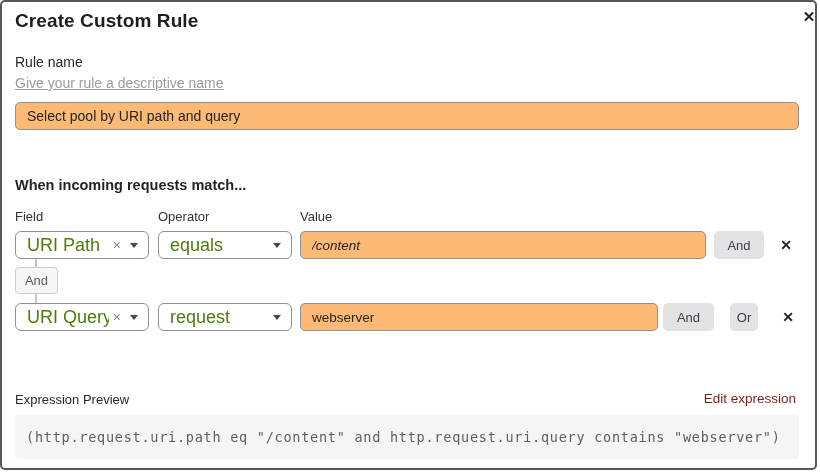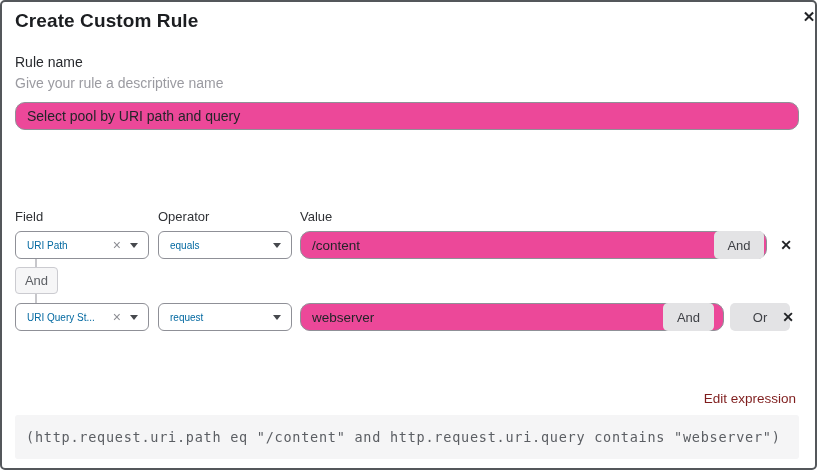--- a/index.html
+++ b/index.html
@@ -12,32 +12,32 @@
 
   .dialog-title { left:13px; top:8px; font-size:19px; font-weight:700; color:#1b1d20; letter-spacing:.1px; }
   .close-btn { left:797px; top:5px; width:20px; height:20px; font-size:15px; font-weight:700; color:#222427;
     display:flex; align-items:center; justify-content:center; cursor:pointer; }
 
   .field-label { font-size:14px; color:#27292d; }
   .hint { font-size:14px; color:#9b9ba1; }
   .col-label { font-size:13px; color:#303236; }
 
   .text-input {
-    height:28px; border:1px solid #8f9097; border-radius:10px; background:#ec4899;
+    height:28px; border:1px solid #8f9097; border-radius:5px; background:#fdba74;
     font-family:"Liberation Sans", sans-serif; font-size:13.5px; color:#232529; padding:0 11px; outline:none;
   }
   .rule-input { left:13px; top:100px; width:784px; font-size:14px; }
 
   .section-heading { left:13px; top:175px; font-size:14.5px; font-weight:700; color:#1f2125; }
 
   .select-box {
     height:28px; width:134px; border:1px solid #8f9097; border-radius:6px; background:#fff;
     display:flex; align-items:center; padding:0 10px 0 11px; cursor:pointer;
   }
-  .select-box .sel-label { flex:1; font-size:10px; color:#0369a1; white-space:nowrap; overflow:hidden; }
+  .select-box .sel-label { flex:1; font-size:18px; color:#4d7c0f; white-space:nowrap; overflow:hidden; }
   .sel-clear { font-size:14px; color:#8c8d93; margin:0 9px 0 4px; line-height:1; cursor:pointer; }
   .caret { width:0; height:0; border-left:4.5px solid transparent; border-right:4.5px solid transparent;
     border-top:5.5px solid #46484d; }
 
   .gray-btn {
     height:28px; border:none; border-radius:5px; background:#e3e3e5; color:#3f4146;
     font-family:"Liberation Sans", sans-serif; font-size:13px; cursor:pointer;
   }
   .remove-x { width:24px; height:28px; display:flex; align-items:center; justify-content:center;
     font-size:14px; font-weight:700; color:#1f2124; cursor:pointer; }
@@ -62,57 +62,59 @@
 </style>
 </head>
 <body>
 
 <div class="dialog">
 
   <div class="abs dialog-title">Create Custom Rule</div>
   <div class="abs close-btn">✕</div>
 
   <div class="abs field-label" style="left:13px; top:52px;">Rule name</div>
-  <div class="abs hint" style="left:13px; top:73px;">Give your rule a descriptive name</div>
+  <div class="abs hint" style="left:13px; top:73px;text-decoration:underline;">Give your rule a descriptive name</div>
   <input class="abs text-input rule-input" type="text" value="Select pool by URI path and query" style="">
 
+  <div class="abs section-heading">When incoming requests match...</div>
 
   <div class="abs col-label" style="left:13px; top:207px;">Field</div>
   <div class="abs col-label" style="left:156px; top:207px;">Operator</div>
   <div class="abs col-label" style="left:298px; top:207px;">Value</div>
 
   <div class="abs select-box" style="left:13px; top:229px;">
     <span class="sel-label">URI Path</span>
     <span class="sel-clear">×</span>
     <span class="caret"></span>
   </div>
   <div class="abs select-box" style="left:156px; top:229px;align-items:center;">
     <span class="sel-label">equals</span>
     <span class="caret"></span>
   </div>
-  <input class="abs text-input" type="text" style="left: 298px; top: 229px; width: 467px;" value="/content">
+  <input class="abs text-input" type="text" style="left: 298px; top: 229px; width: 406px; font-style: italic;" value="/content">
   <button class="abs gray-btn" style="left:712px; top:229px; width:50px;">And</button>
   <div class="abs remove-x" style="left:772px; top:229px;">✕</div>
 
   <div class="abs connector-line" style="top:257px; height:8px;"></div>
   <div class="abs connector-chip">And</div>
   <div class="abs connector-line" style="top:292px; height:9px;"></div>
 
   <div class="abs select-box" style="left:13px; top:301px;">
     <span class="sel-label">URI Query St...</span>
     <span class="sel-clear">×</span>
     <span class="caret"></span>
   </div>
   <div class="abs select-box" style="left:156px; top:301px;">
     <span class="sel-label">request</span>
     <span class="caret"></span>
   </div>
-  <input class="abs text-input" type="text" style="left: 298px; top: 301px; width: 424px;" value="webserver">
+  <input class="abs text-input" type="text" style="left: 298px; top: 301px; width: 358px;" value="webserver">
   <button class="abs gray-btn" style="left:661px; top:301px; width:51px;">And</button>
-  <button class="abs gray-btn" style="left:728px; top:301px; width:60px;">Or</button>
+  <button class="abs gray-btn" style="left:728px; top:301px; width:28px;">Or</button>
   <div class="abs remove-x" style="left:774px; top:301px;">✕</div>
 
+  <div class="abs expr-label">Expression Preview</div>
   <div class="abs expr-link">Edit expression</div>
   <div class="abs expr-box">
     <span class="expr-code">(http.request.uri.path eq "/content" and http.request.uri.query contains "webserver")</span>
   </div>
 
 </div>
 
 </body></html>

